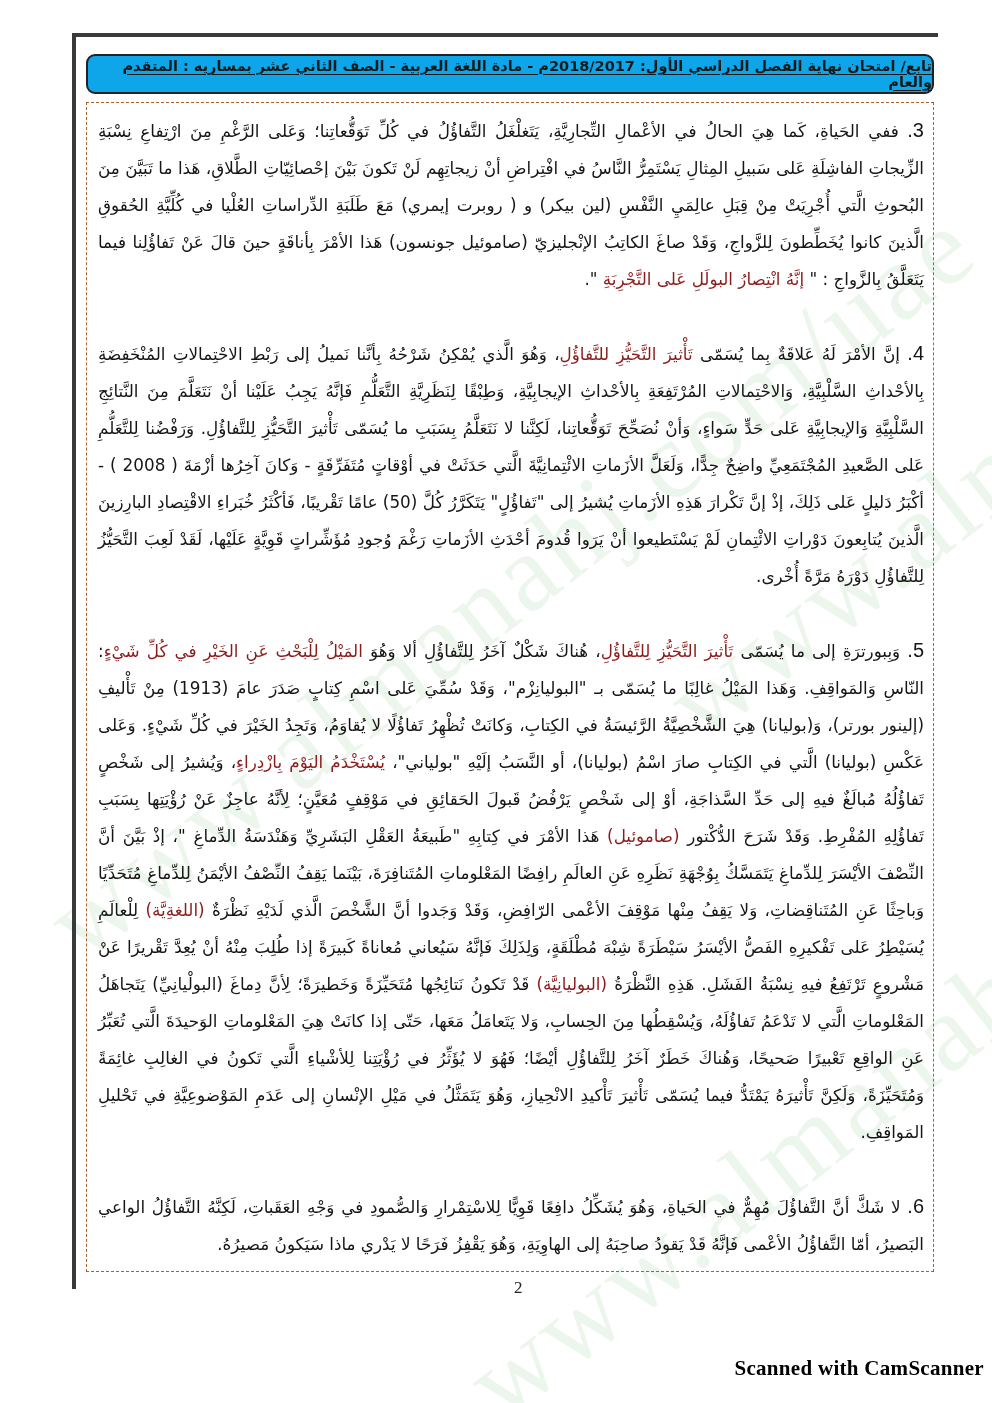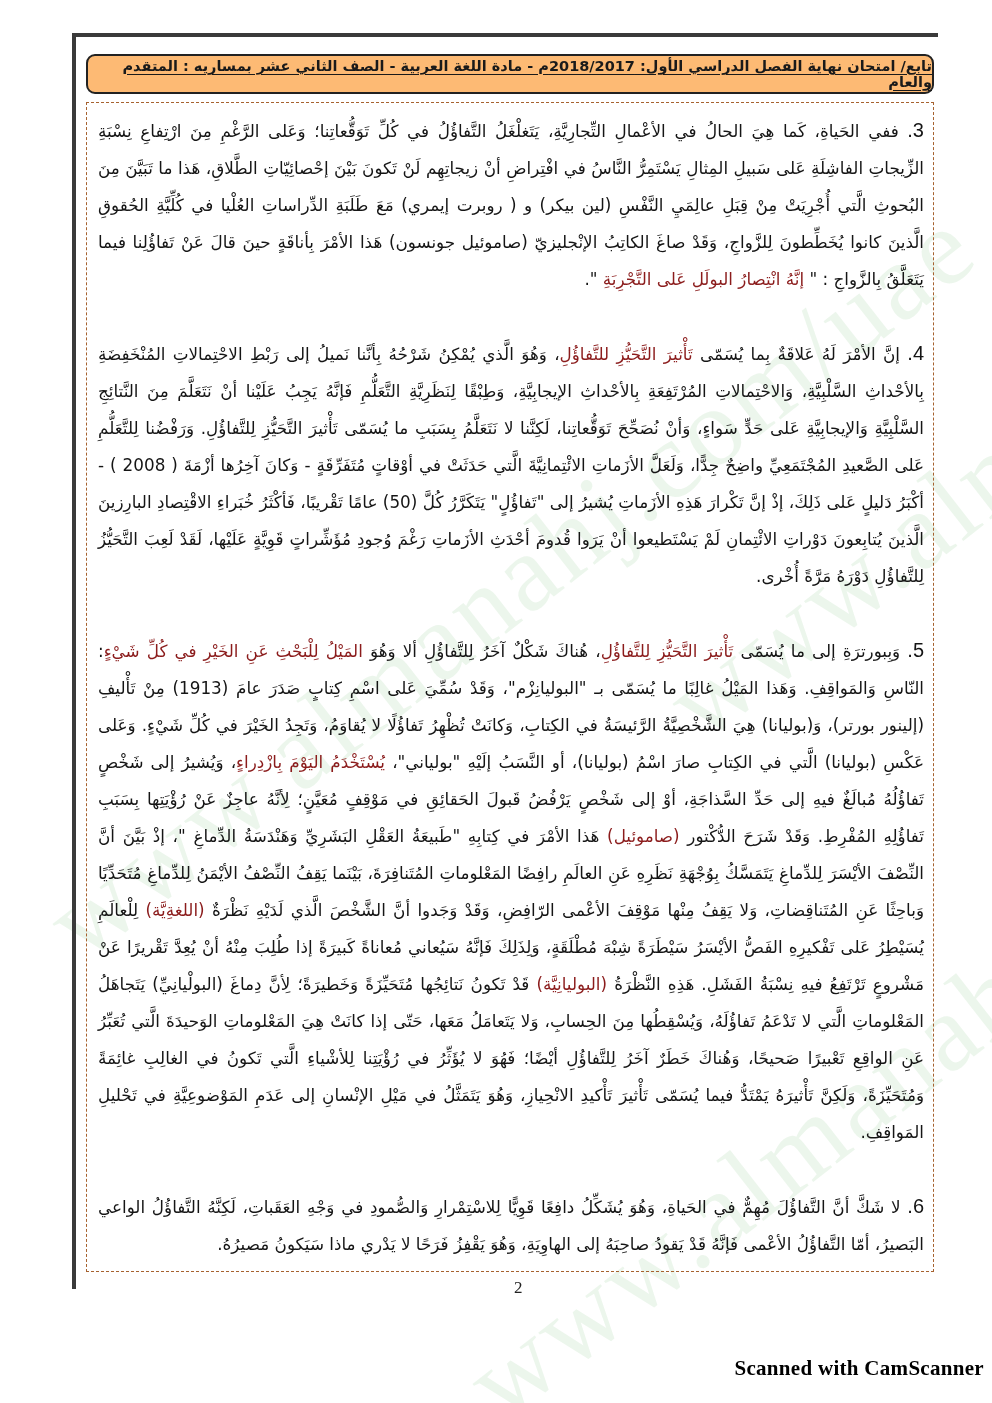--- a/index.html
+++ b/index.html
@@ -17,21 +17,21 @@
     }
     .page-frame {
       position: absolute; left: 72px; top: 33px; width: 866px; height: 1256px;
       border-top: 4px solid #3a3a3a; border-left: 4px solid #3a3a3a;
       box-sizing: border-box; z-index: 1;
     }
     .header-box {
       position: absolute; left: 86px; top: 54px; width: 848px; height: 40px;
       border: 2px solid #222; border-radius: 9px; box-sizing: border-box;
       display: flex; align-items: center; justify-content: flex-start; z-index: 2;
-      background: #fdba74;
+      background: #0ea5e9;
     }
     .header-title {
       direction: rtl; font-weight: bold; font-size: 14.5px;
       text-decoration: underline; text-underline-offset: 3px; color: #1a1a1a;
       font-family: "DejaVu Sans", sans-serif; letter-spacing: -0.2px;
     }
     .dashed-box {
       position: absolute; left: 86px; top: 102px; width: 848px; height: 1170px;
       border: 1.6px dashed #a6622f; box-sizing: border-box; z-index: 2;
     }

